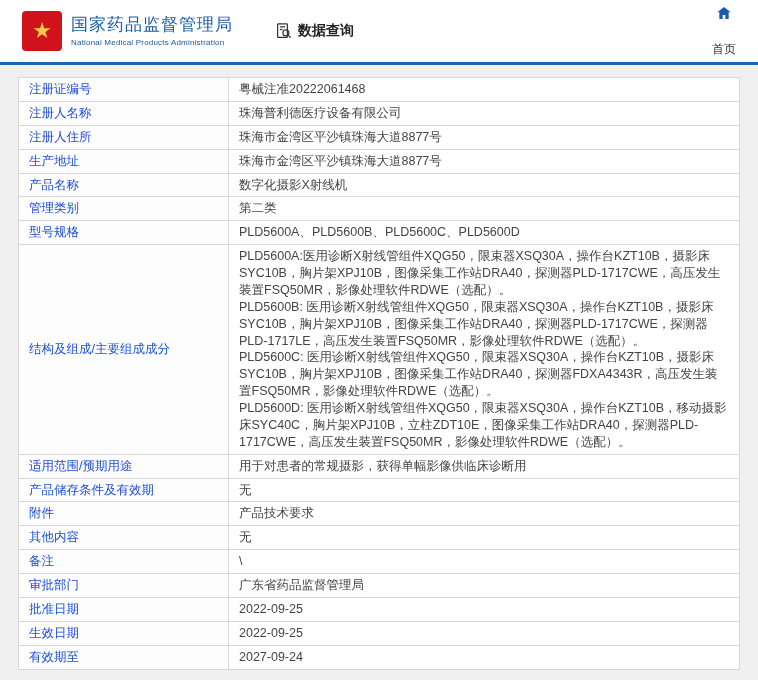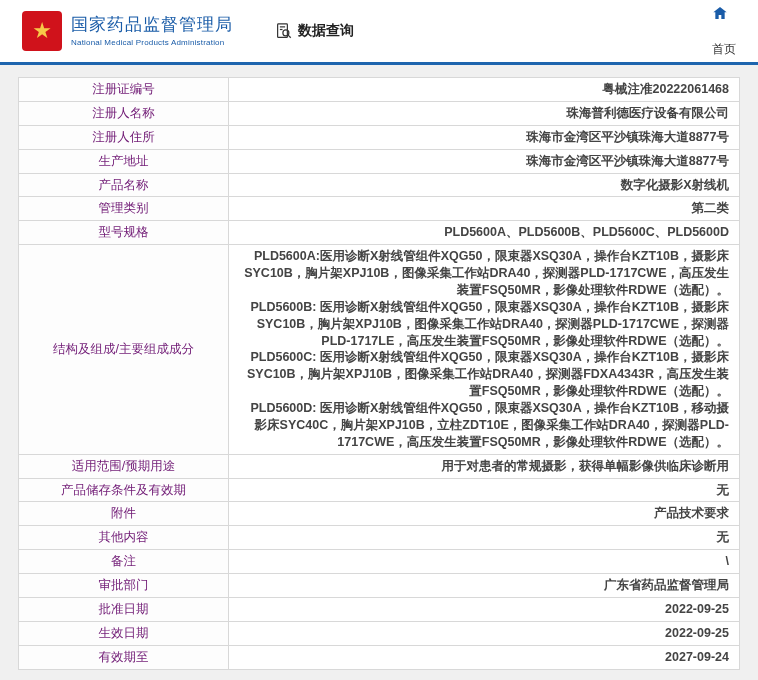--- a/index.html
+++ b/index.html
@@ -53,21 +53,21 @@
     color: #222;
   }
   .header-right {
     margin-left: auto;
     display: flex;
     gap: 34px;
   }
   .nav-item {
     display: flex;
     flex-direction: column;
-    align-items: flex-start;
+    align-items: center;
     cursor: pointer;
     gap: 20px;
   }
   .nav-item span { font-size: 12px; color: #333; }
   .blue-line { height: 3px; background: #1e65ae; }
 
   
   .content { padding: 12px 18px 0 18px; }
   .breadcrumb {
     display: flex;
@@ -84,29 +84,28 @@
   }
   td {
     border: 1px solid #d8d8d8;
     padding: 3px 10px;
     font-size: 12.5px;
     line-height: 1.35;
     vertical-align: middle;
   }
   td.label {
     width: 210px;
-    text-align: center;
-    color: #701a75;
+    text-align: left;
+    color: #1d4ed8;
     background: #fdfdfd;
   }
   td.value {
-    text-align: right;
+    text-align: left;
     color: #444;
     white-space: pre-line;
-    font-weight: bold;
   }
 </style>
 </head>
 <body>
 
 <div class="header">
   <div class="logo-wrap">
     <div class="logo-emblem">★</div>
     <div class="logo-text">
       <div class="logo-title">国家药品监督管理局</div>

